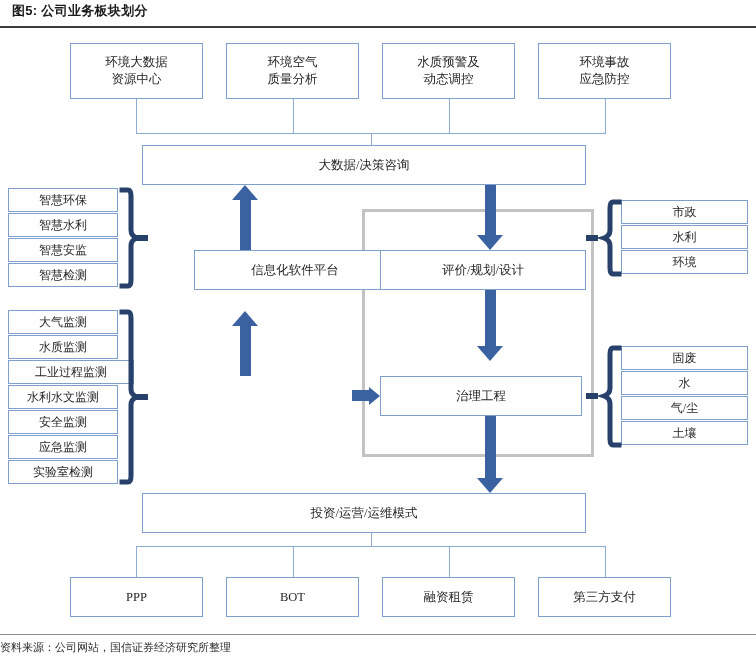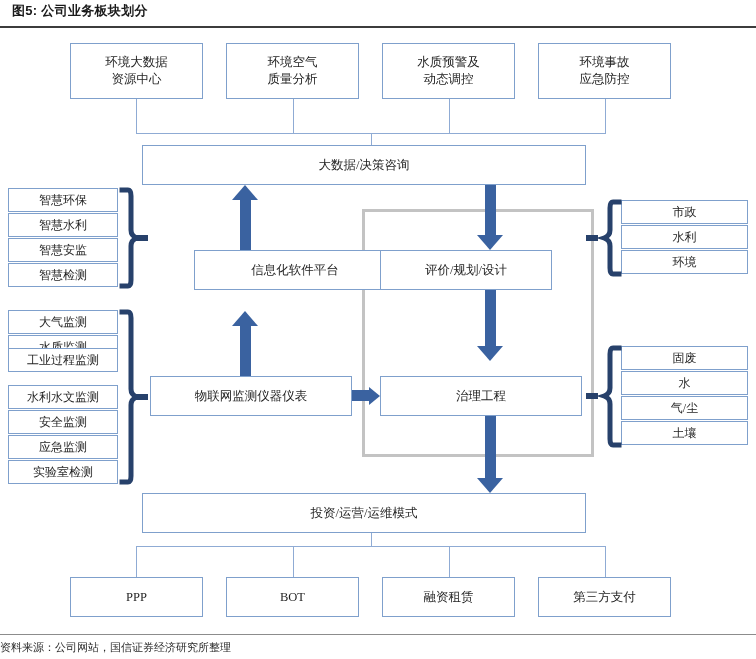--- a/index.html
+++ b/index.html
@@ -205,27 +205,24 @@
   </div>
 
   <div class="node" style="left:142px; top:117px; width:444px; height:40px;">
     <span>大数据/决策咨询</span>
   </div>
 
   <div class="node" style="left:150px; top:222px; width:202px; height:40px;margin-left:44px;">
     <span>信息化软件平台</span>
   </div>
 
-  <div class="node" style="left:380px; top:222px; width:172px; height:40px;">
+  <div class="node" style="left:380px; top:222px; width:206px; height:40px;">
     <span>评价/规划/设计</span>
   </div>
 
-  <div class="node" style="left:150px; top:348px; width:202px; height:40px;">
-    <span>物联网监测仪器仪表</span>
-  </div>
 
   <div class="node" style="left:380px; top:348px; width:202px; height:40px;">
     <span>治理工程</span>
   </div>
 
   <div class="node" style="left:142px; top:465px; width:444px; height:40px;">
     <span>投资/运营/运维模式</span>
   </div>
 
   <div class="node" style="left:70px; top:549px; width:133px; height:40px;">
@@ -260,21 +257,21 @@
     </svg>
   </div>
   <div class="nub" style="left:136px; top:207px; width:12px; height:6px;"></div>
 
   <div class="node small" style="left:8px; top:282px; width:110px; height:24px;">
     <span>大气监测</span>
   </div>
   <div class="node small" style="left:8px; top:307px; width:110px; height:24px;">
     <span>水质监测</span>
   </div>
-  <div class="node small" style="left:8px; top:320px; width:110px; height:24px;">
+  <div class="node small" style="left:8px; top:332px; width:126px; height:24px;">
     <span>工业过程监测</span>
   </div>
   <div class="node small" style="left:8px; top:357px; width:110px; height:24px;">
     <span>水利水文监测</span>
   </div>
   <div class="node small" style="left:8px; top:382px; width:110px; height:24px;">
     <span>安全监测</span>
   </div>
   <div class="node small" style="left:8px; top:407px; width:110px; height:24px;">
     <span>应急监测</span>

